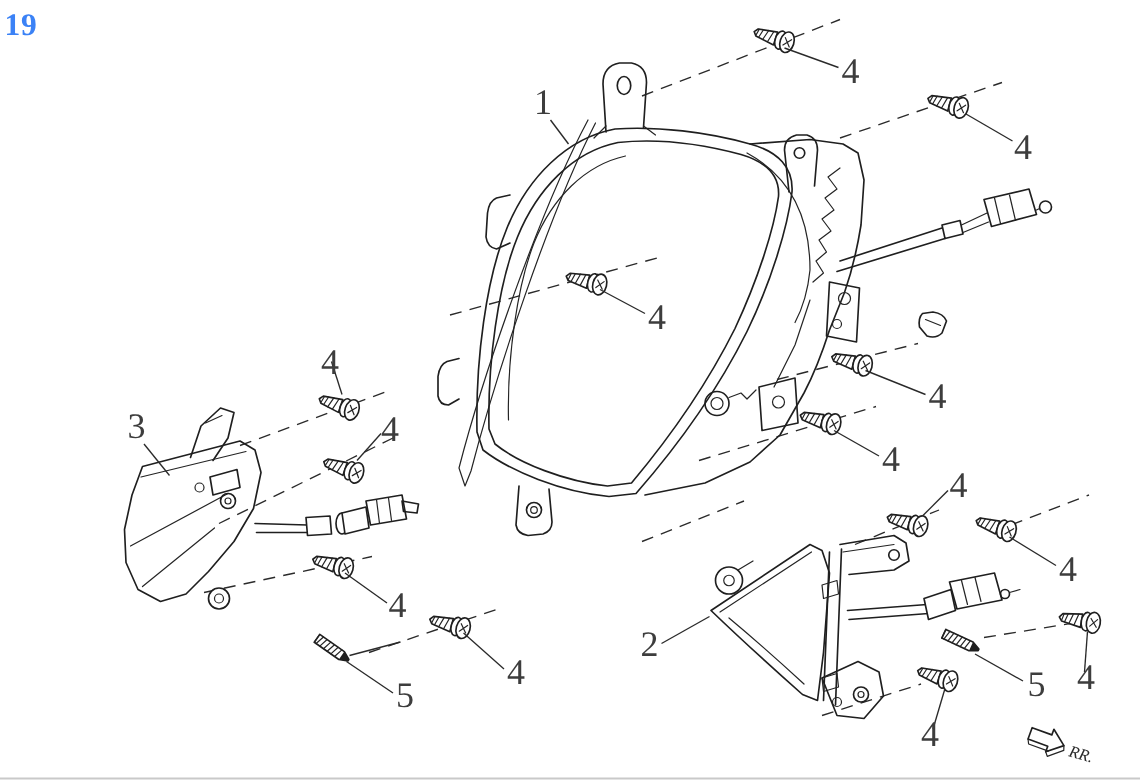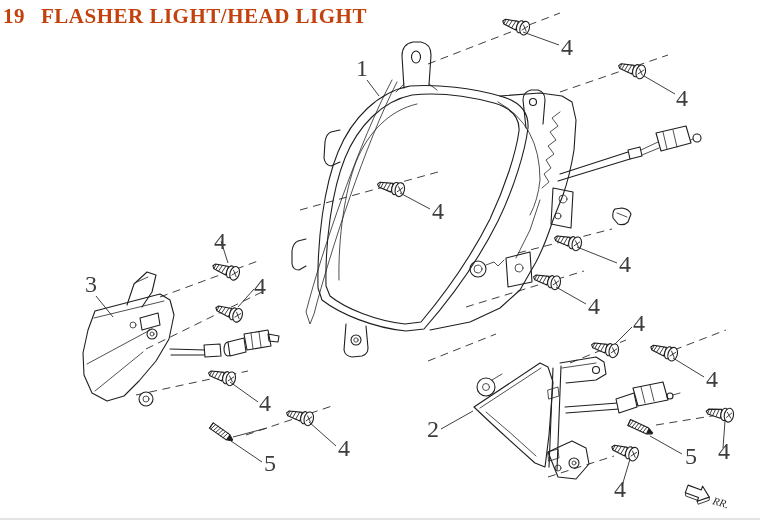--- a/index.html
+++ b/index.html
@@ -2,21 +2,21 @@
 <html><head>
 <meta charset="utf-8">
 <style>
   html,body{margin:0;padding:0;background:#ffffff;}
   .stage{
     position:relative;width:760px;height:521px;background:#ffffff;overflow:hidden;
     font-family:"Liberation Serif", serif;
   }
   .title-bar{
     position:absolute;left:3px;top:4px;display:flex;align-items:baseline;gap:16px;
-    color:#c2410c;font-weight:bold;font-size:21px;letter-spacing:0.5px;white-space:nowrap;
+    color:#3b82f6;font-weight:bold;font-size:21px;letter-spacing:0.5px;white-space:nowrap;
   }
   .diagram{position:absolute;left:0;top:0;width:760px;height:521px;}
   .ln{stroke:#1f1f1f;fill:none;stroke-width:1.1;stroke-linejoin:round;stroke-linecap:round;}
   .thin{stroke:#242424;fill:none;stroke-width:0.8;stroke-linejoin:round;stroke-linecap:round;}
   .dash{stroke:#2a2a2a;fill:none;stroke-width:0.9;stroke-dasharray:8 5.5;}
   .leader{stroke:#2a2a2a;fill:none;stroke-width:0.9;}
   .whitefill{fill:#ffffff;}
   .callout{
     font-family:"Liberation Serif", serif;font-size:24px;fill:#3d3d3d;
     text-anchor:middle;
@@ -24,21 +24,20 @@
   .rr-text{font-family:"Liberation Serif", serif;font-style:italic;font-size:11px;fill:#2a2a2a;}
   .edge-bottom{stroke:#c9c9c9;stroke-width:1.2;}
 </style>
 </head>
 <body>
 
 <div class="stage">
 
   <div class="title-bar">
     <span>19</span>
-    <span>FLASHER LIGHT/HEAD LIGHT</span>
   </div>
 
   <svg class="diagram" viewBox="0 0 760 521">
     <defs>
       <g id="sym-screw">
         <path class="ln whitefill" d="M-1,-4.5 L-14,-2.5 L-16,0 L-14,2.5 L-1,4.5 Z"></path>
         <path class="thin" d="M-3.5,-4.1 L-5.5,3.7 M-7,-3.7 L-9,3.3 M-10.5,-3.1 L-12,2.7 M-13.2,-2.5 L-14.2,2.1"></path>
         <ellipse class="ln whitefill" cx="2.5" cy="0" rx="3.6" ry="6.2"></ellipse>
         <ellipse class="ln whitefill" cx="7" cy="0" rx="4.6" ry="7"></ellipse>
         <path class="thin" d="M5,-2.6 L9.4,2.6 M9.4,-2.6 L5,2.6"></path>

